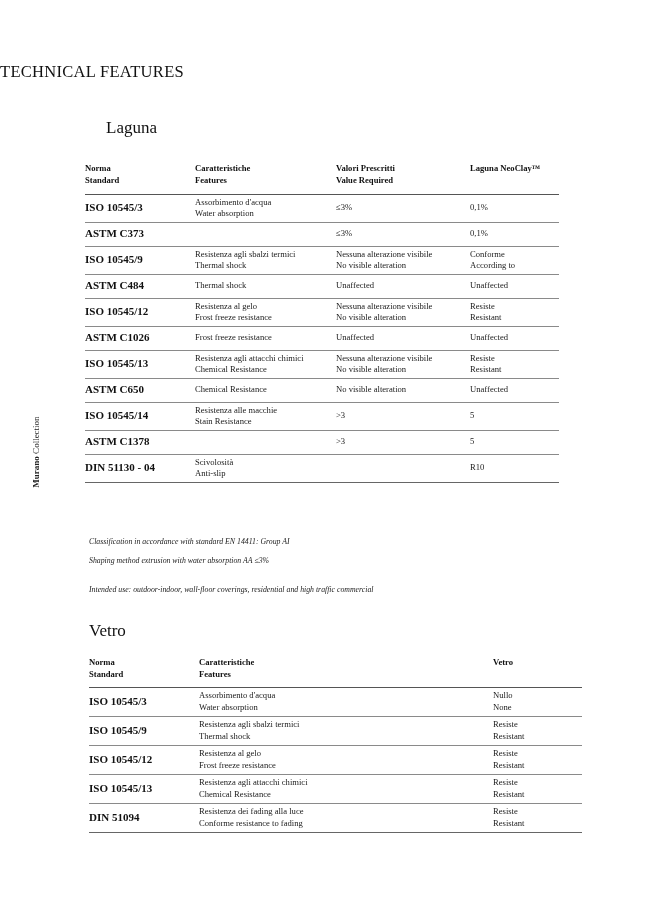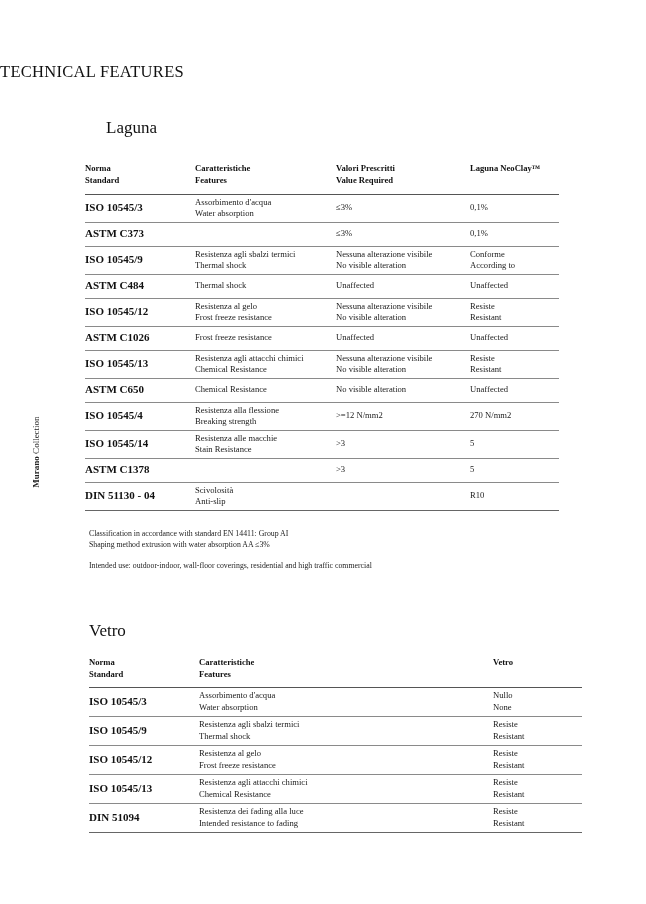--- a/index.html
+++ b/index.html
@@ -74,21 +74,21 @@
     }
     .l1, .l2 { display: block; }
     .notes {
       position: absolute;
       left: 89px;
       top: 528px;
       font-size: 8.4px;
       line-height: 11.2px;
       color: #222;
     }
-    .notes .it { font-size: 7.8px; }
+    .notes .it { font-style: italic; font-size: 7.8px; margin-top: 8px; }
     .notes .gap { height: 10px; }
   </style>
 </head>
 <body>
 
 <div class="page-title">TECHNICAL FEATURES</div>
 
 <div class="side-label">
   <b>Murano</b>
   <span>Collection</span>
@@ -255,37 +255,20 @@
           <span class="l1">No visible alteration</span>
           <span class="l2"></span>
         </td>
         <td>
           <span class="l1">Unaffected</span>
           <span class="l2"></span>
         </td>
       </tr>
       <tr style="height: 28px;">
         <td class="std">
-          <span class="l1">ISO 10545/4</span>
-        </td>
-        <td>
-          <span class="l1">Resistenza alla flessione</span>
-          <span class="l2">Breaking strength</span>
-        </td>
-        <td>
-          <span class="l1">&gt;=12 N/mm2</span>
-          <span class="l2"></span>
-        </td>
-        <td>
-          <span class="l1">270 N/mm2</span>
-          <span class="l2"></span>
-        </td>
-      </tr>
-      <tr style="height: 28px;">
-        <td class="std">
           <span class="l1">ISO 10545/14</span>
         </td>
         <td>
           <span class="l1">Resistenza alle macchie</span>
           <span class="l2">Stain Resistance</span>
         </td>
         <td>
           <span class="l1">&gt;3</span>
           <span class="l2"></span>
         </td>
@@ -414,21 +397,21 @@
           <span class="l1">Resiste</span>
           <span class="l2">Resistant</span>
         </td>
       </tr>
       <tr style="height: 29px; margin-top: 18px;">
         <td class="std">
           <span class="l1">DIN 51094</span>
         </td>
         <td>
           <span class="l1">Resistenza dei fading alla luce</span>
-          <span class="l2">Intended resistance to fading</span>
+          <span class="l2">Conforme resistance to fading</span>
         </td>
         <td>
           <span class="l1">Resiste</span>
           <span class="l2">Resistant</span>
         </td>
       </tr>
     </tbody>
 </table>
 
 </body></html>

